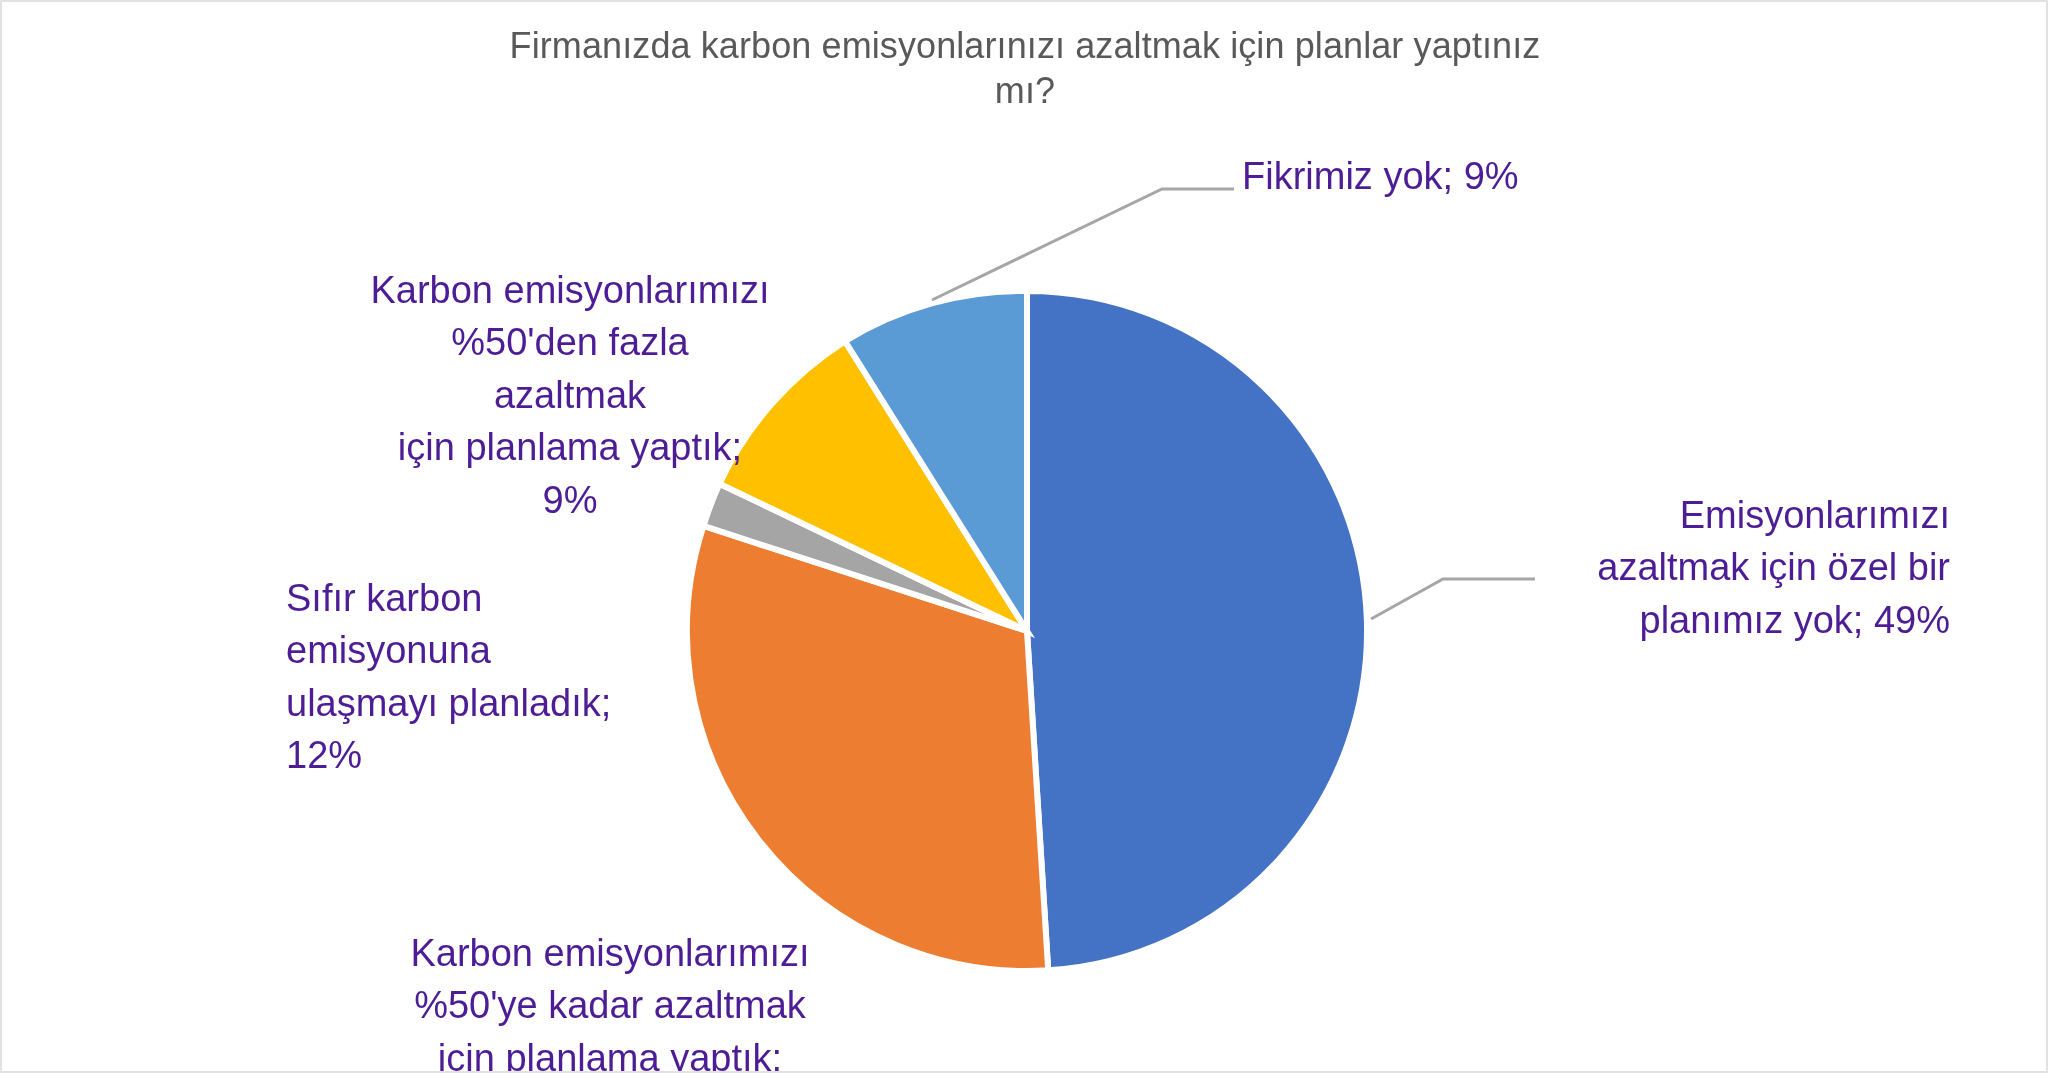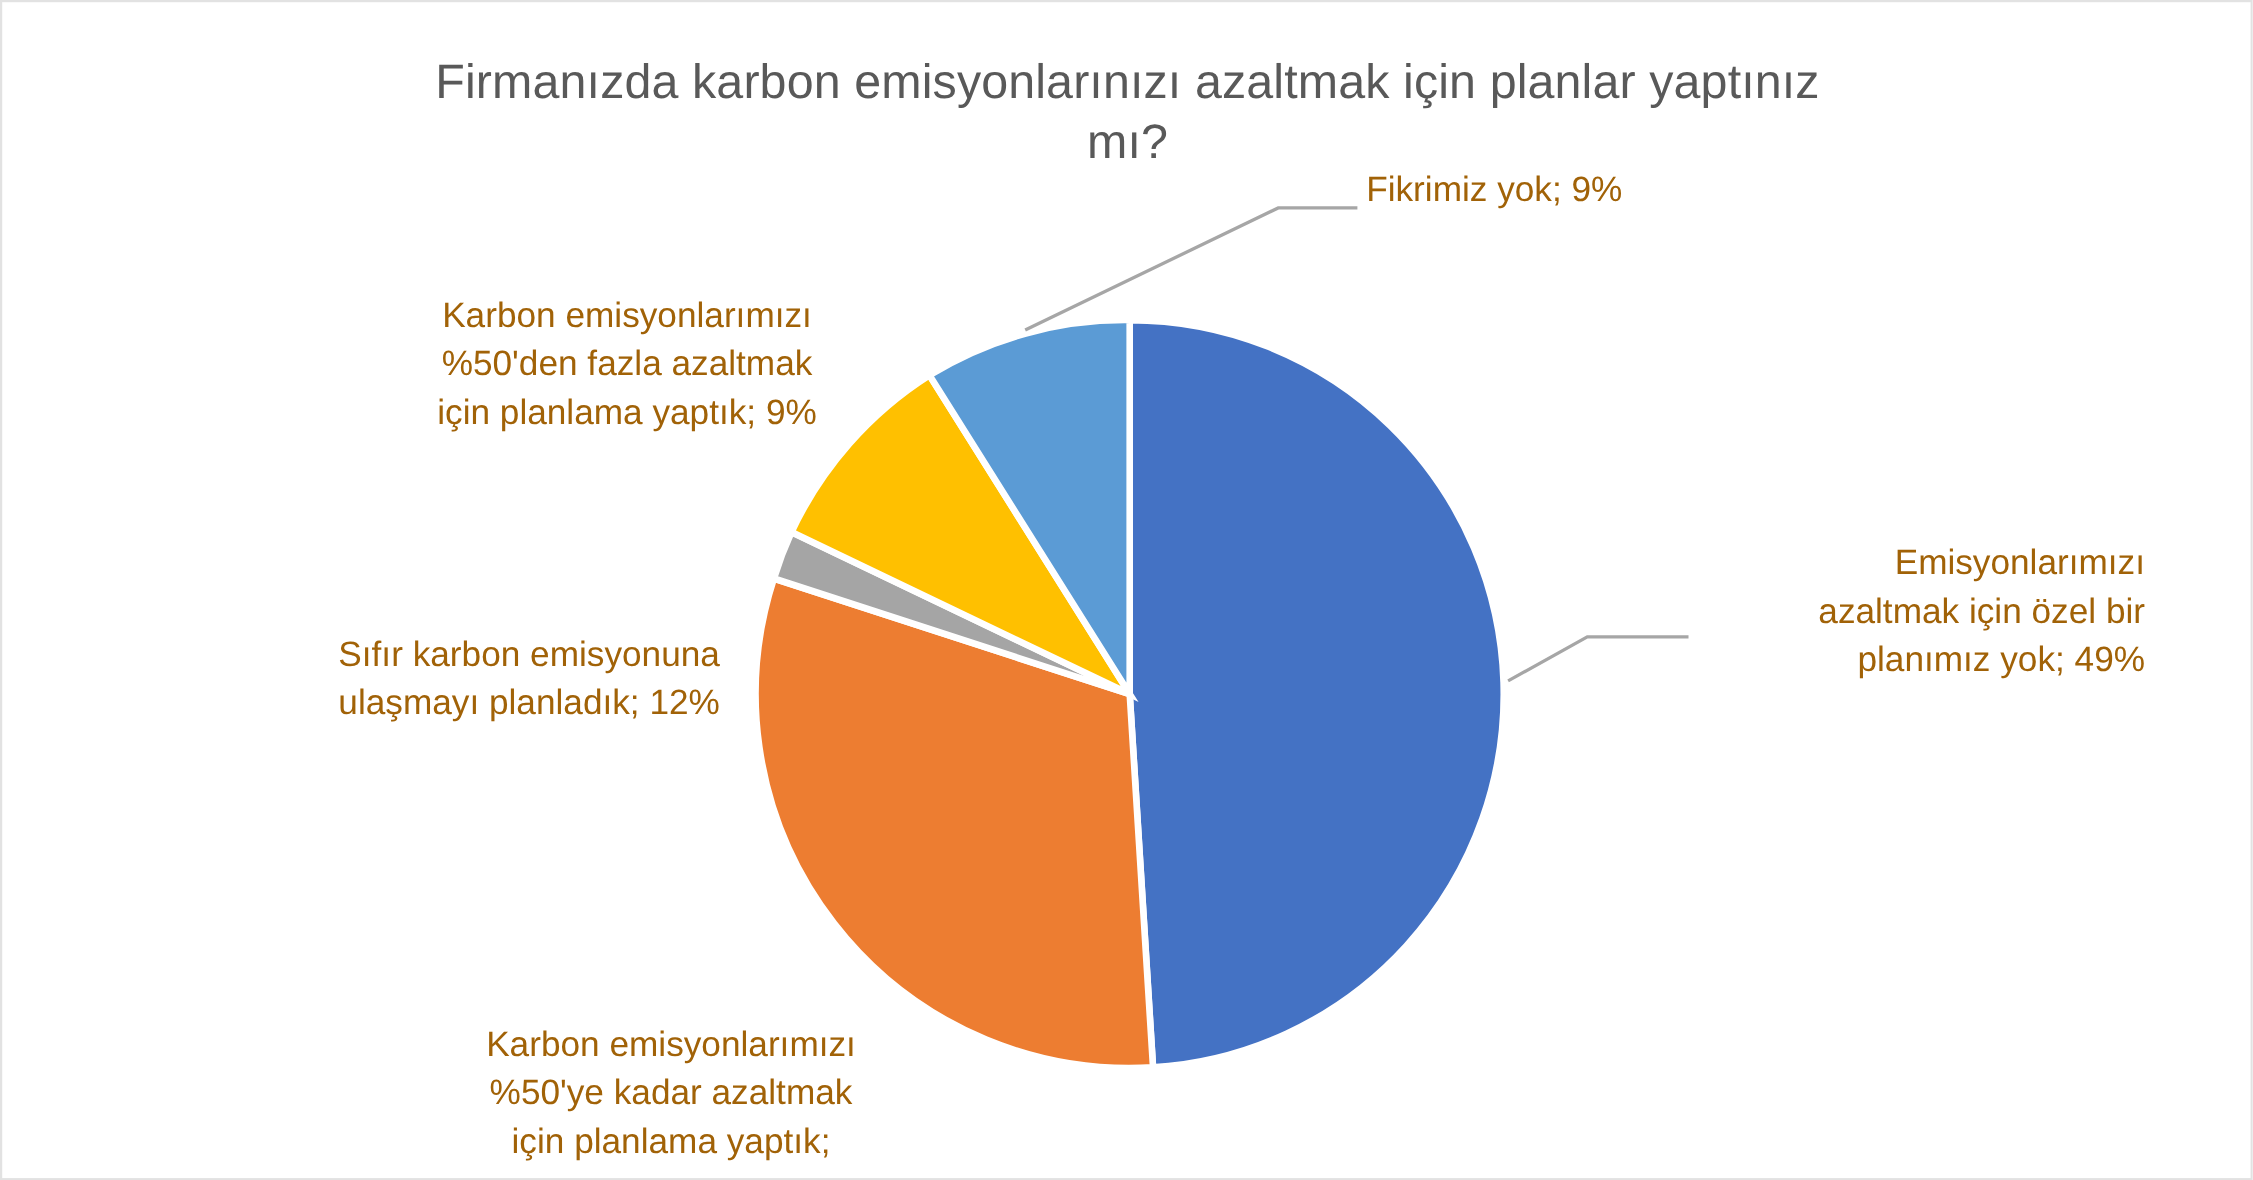--- a/index.html
+++ b/index.html
@@ -18,37 +18,36 @@
     border: 2px solid #e2e2e2;
     box-sizing: border-box;
     overflow: hidden;
   }
   #chart-title {
     position: absolute;
     left: 228px;
     top: 22px;
     width: 1590px;
     text-align: center;
-    font-size: 44px;
+    font-size: 36px;
     line-height: 1.24;
     color: #595959;
     font-weight: 400;
     letter-spacing: 0.1px;
-    margin-top: 24px;
   }
   #pie-svg {
     position: absolute;
     left: 0;
     top: 0;
   }
   .data-label {
     position: absolute;
-    font-size: 32px;
+    font-size: 38px;
     line-height: 1.38;
-    color: #a16207;
+    color: #4c1d95;
     white-space: pre-line;
   }
   #label-no-plan {
     left: 1548px;
     top: 487px;
     width: 400px;
     text-align: right;
   }
   #label-no-idea {
     left: 1240px;
@@ -59,21 +58,21 @@
   #label-more-than-50 {
     left: 368px;
     top: 262px;
     width: 400px;
     text-align: center;
   }
   #label-zero-carbon {
     left: 284px;
     top: 570px;
     width: 390px;
-    text-align: center;
+    text-align: left;
   }
   #label-up-to-50 {
     left: 408px;
     top: 925px;
     width: 400px;
     text-align: center;
   }
 </style>
 </head>
 <body>

